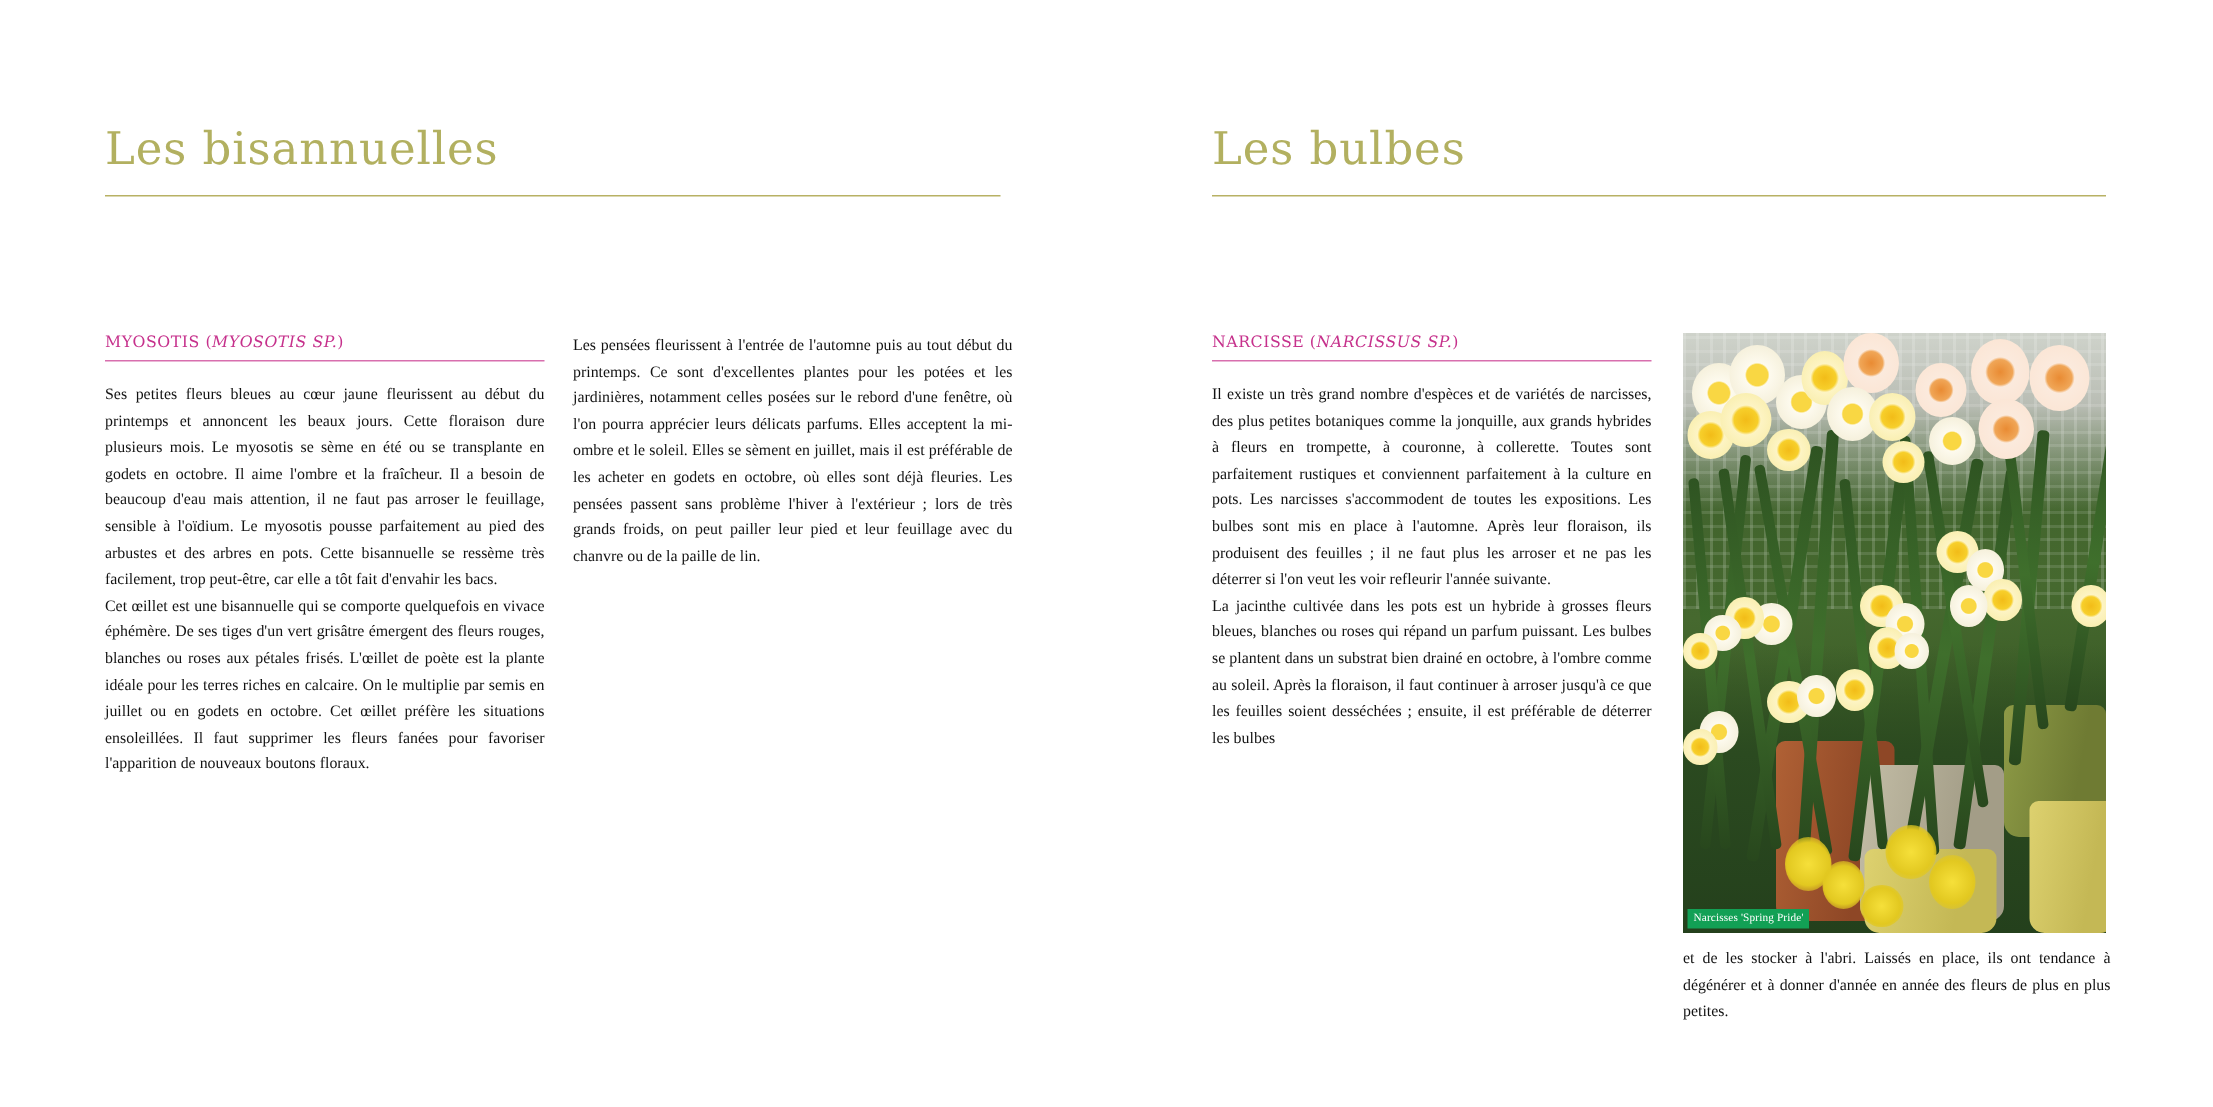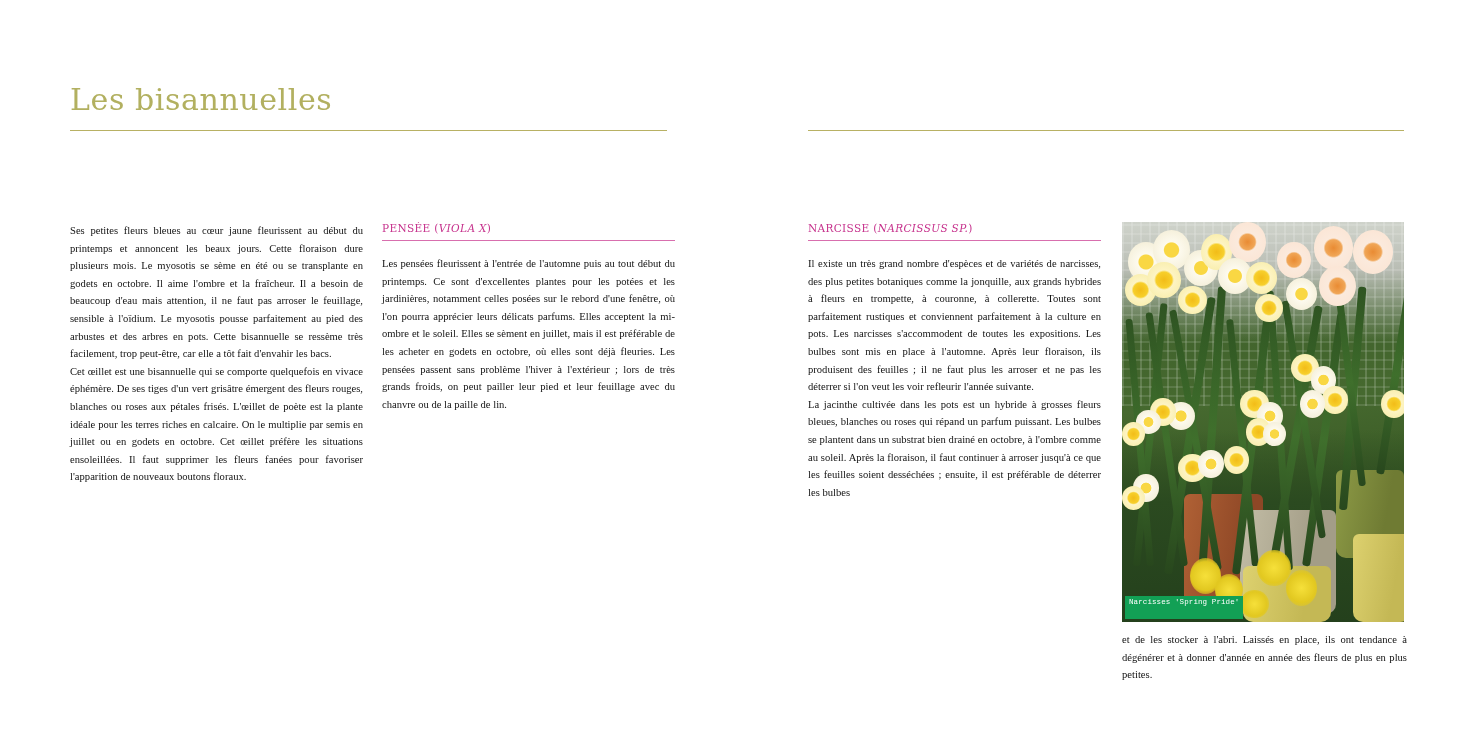--- a/index.html
+++ b/index.html
@@ -98,24 +98,24 @@
     width: 282px;
     height: 400px;
   }
 
   .caption {
     position: absolute;
     bottom: 3px;
     right: 3px;
     background: #12a055;
     color: #ffffff;
-    font-family: Liberation Mono, monospace;
+    font-family: Liberation Serif, serif;
     font-size: 7.5px;
     line-height: 10px;
-    padding: 1px 4px 12px 4px;
+    padding: 1px 4px 2px 4px;
     white-space: nowrap;
     letter-spacing: 0.1px;
     margin-top: 28px;
   }
   .caption-left {
     right: auto;
     left: 3px;
   }
 
   
@@ -196,38 +196,39 @@
 
 <div class="page">
 
   <div class="spread-half half-left">
 
     <div class="section-title" style="left:70px; top:82px;">Les bisannuelles</div>
     <div class="title-rule" style="left:70px; top:130px; width:597px;"></div>
 
     <div class="col col-1">
 
+      <div class="art-head"><span>MYOSOTIS (</span><span class="sci">MYOSOTIS SP.</span><span>)</span></div>
 
       <p class="body-text">Ses petites fleurs bleues au cœur jaune fleurissent au début du printemps et annoncent les beaux jours. Cette floraison dure plusieurs mois. Le myosotis se sème en été ou se transplante en godets en octobre. Il aime l'ombre et la fraîcheur. Il a besoin de beaucoup d'eau mais attention, il ne faut pas arroser le feuillage, sensible à l'oïdium. Le myosotis pousse parfaitement au pied des arbustes et des arbres en pots. Cette bisannuelle se ressème très facilement, trop peut-être, car elle a tôt fait d'envahir les bacs.</p>
 
 
       <p class="body-text">Cet œillet est une bisannuelle qui se comporte quelquefois en vivace éphémère. De ses tiges d'un vert grisâtre émergent des fleurs rouges, blanches ou roses aux pétales frisés. L'œillet de poète est la plante idéale pour les terres riches en calcaire. On le multiplie par semis en juillet ou en godets en octobre. Cet œillet préfère les situations ensoleillées. Il faut supprimer les fleurs fanées pour favoriser l'apparition de nouveaux boutons floraux.</p>
     </div>
 
     <div class="col col-2">
 
-      <div class="art-head"><span>PENSÉE (</span><span class="sci">VIOLA X</span><span>)</span></div>
 
       <p class="body-text">Les pensées fleurissent à l'entrée de l'automne puis au tout début du printemps. Ce sont d'excellentes plantes pour les potées et les jardinières, notamment celles posées sur le rebord d'une fenêtre, où l'on pourra apprécier leurs délicats parfums. Elles acceptent la mi-ombre et le soleil. Elles se sèment en juillet, mais il est préférable de les acheter en godets en octobre, où elles sont déjà fleuries. Les pensées passent sans problème l'hiver à l'extérieur ; lors de très grands froids, on peut pailler leur pied et leur feuillage avec du chanvre ou de la paille de lin.</p>
     </div>
 
   </div>
 
   <div class="spread-half half-right">
 
+    <div class="section-title" style="left:71px; top:82px;">Les bulbes</div>
     <div class="title-rule" style="left:71px; top:130px; width:596px;"></div>
   </div>
 
   <div class="col col-3">
 
     <div class="art-head"><span>NARCISSE (</span><span class="sci">NARCISSUS SP.</span><span>)</span></div>
 
     <p class="body-text">Il existe un très grand nombre d'espèces et de variétés de narcisses, des plus petites botaniques comme la jonquille, aux grands hybrides à fleurs en trompette, à couronne, à collerette. Toutes sont parfaitement rustiques et conviennent parfaitement à la culture en pots. Les narcisses s'accommodent de toutes les expositions. Les bulbes sont mis en place à l'automne. Après leur floraison, ils produisent des feuilles ; il ne faut plus les arroser et ne pas les déterrer si l'on veut les voir refleurir l'année suivante.</p>
 
 

